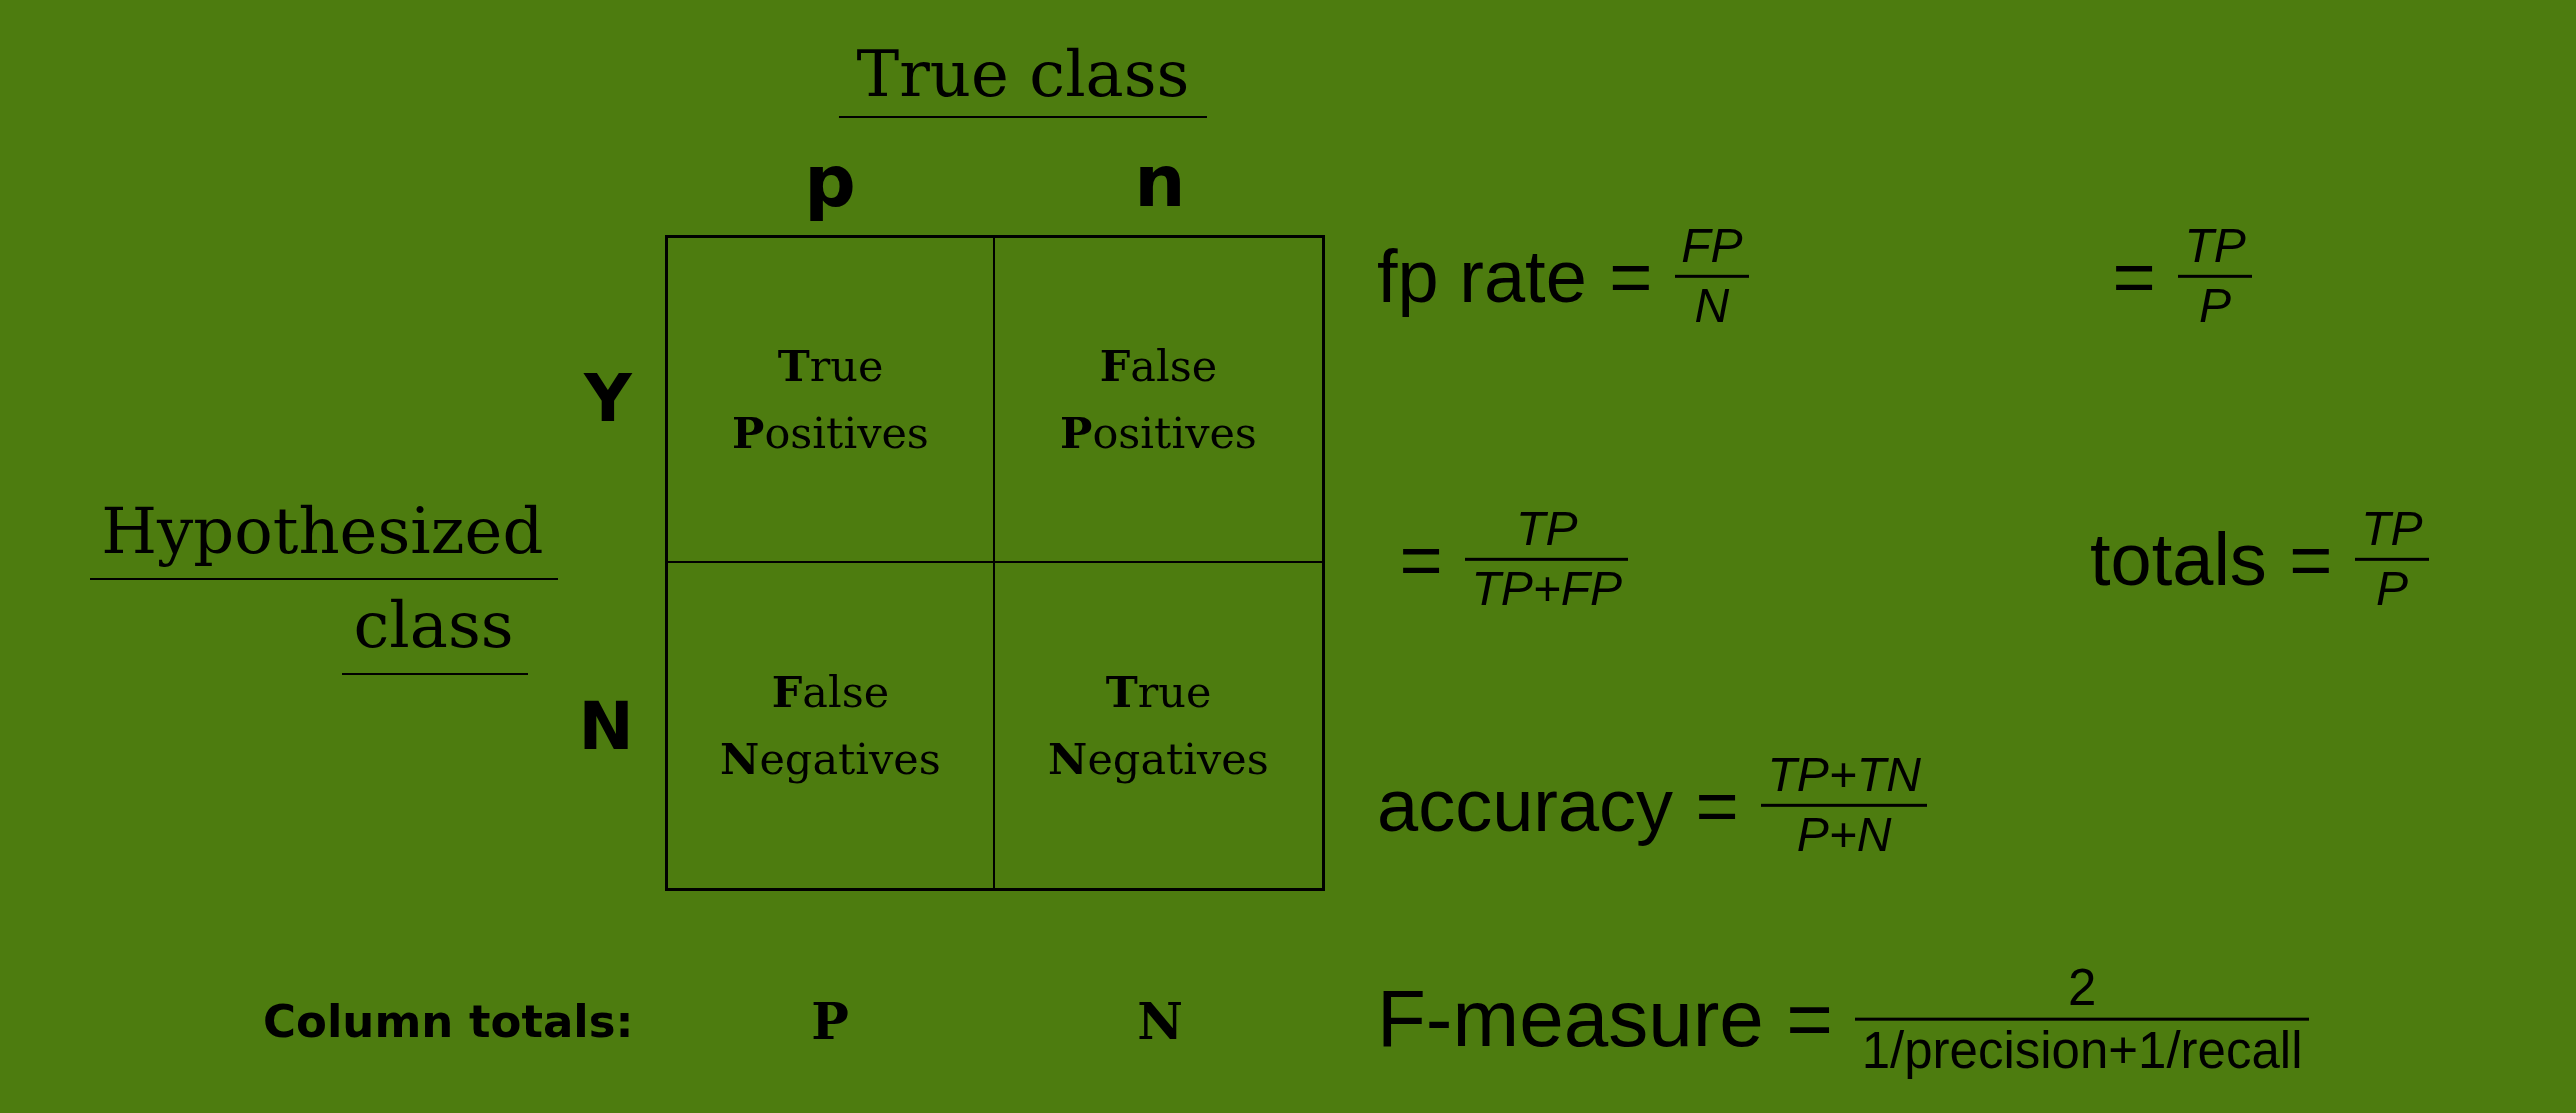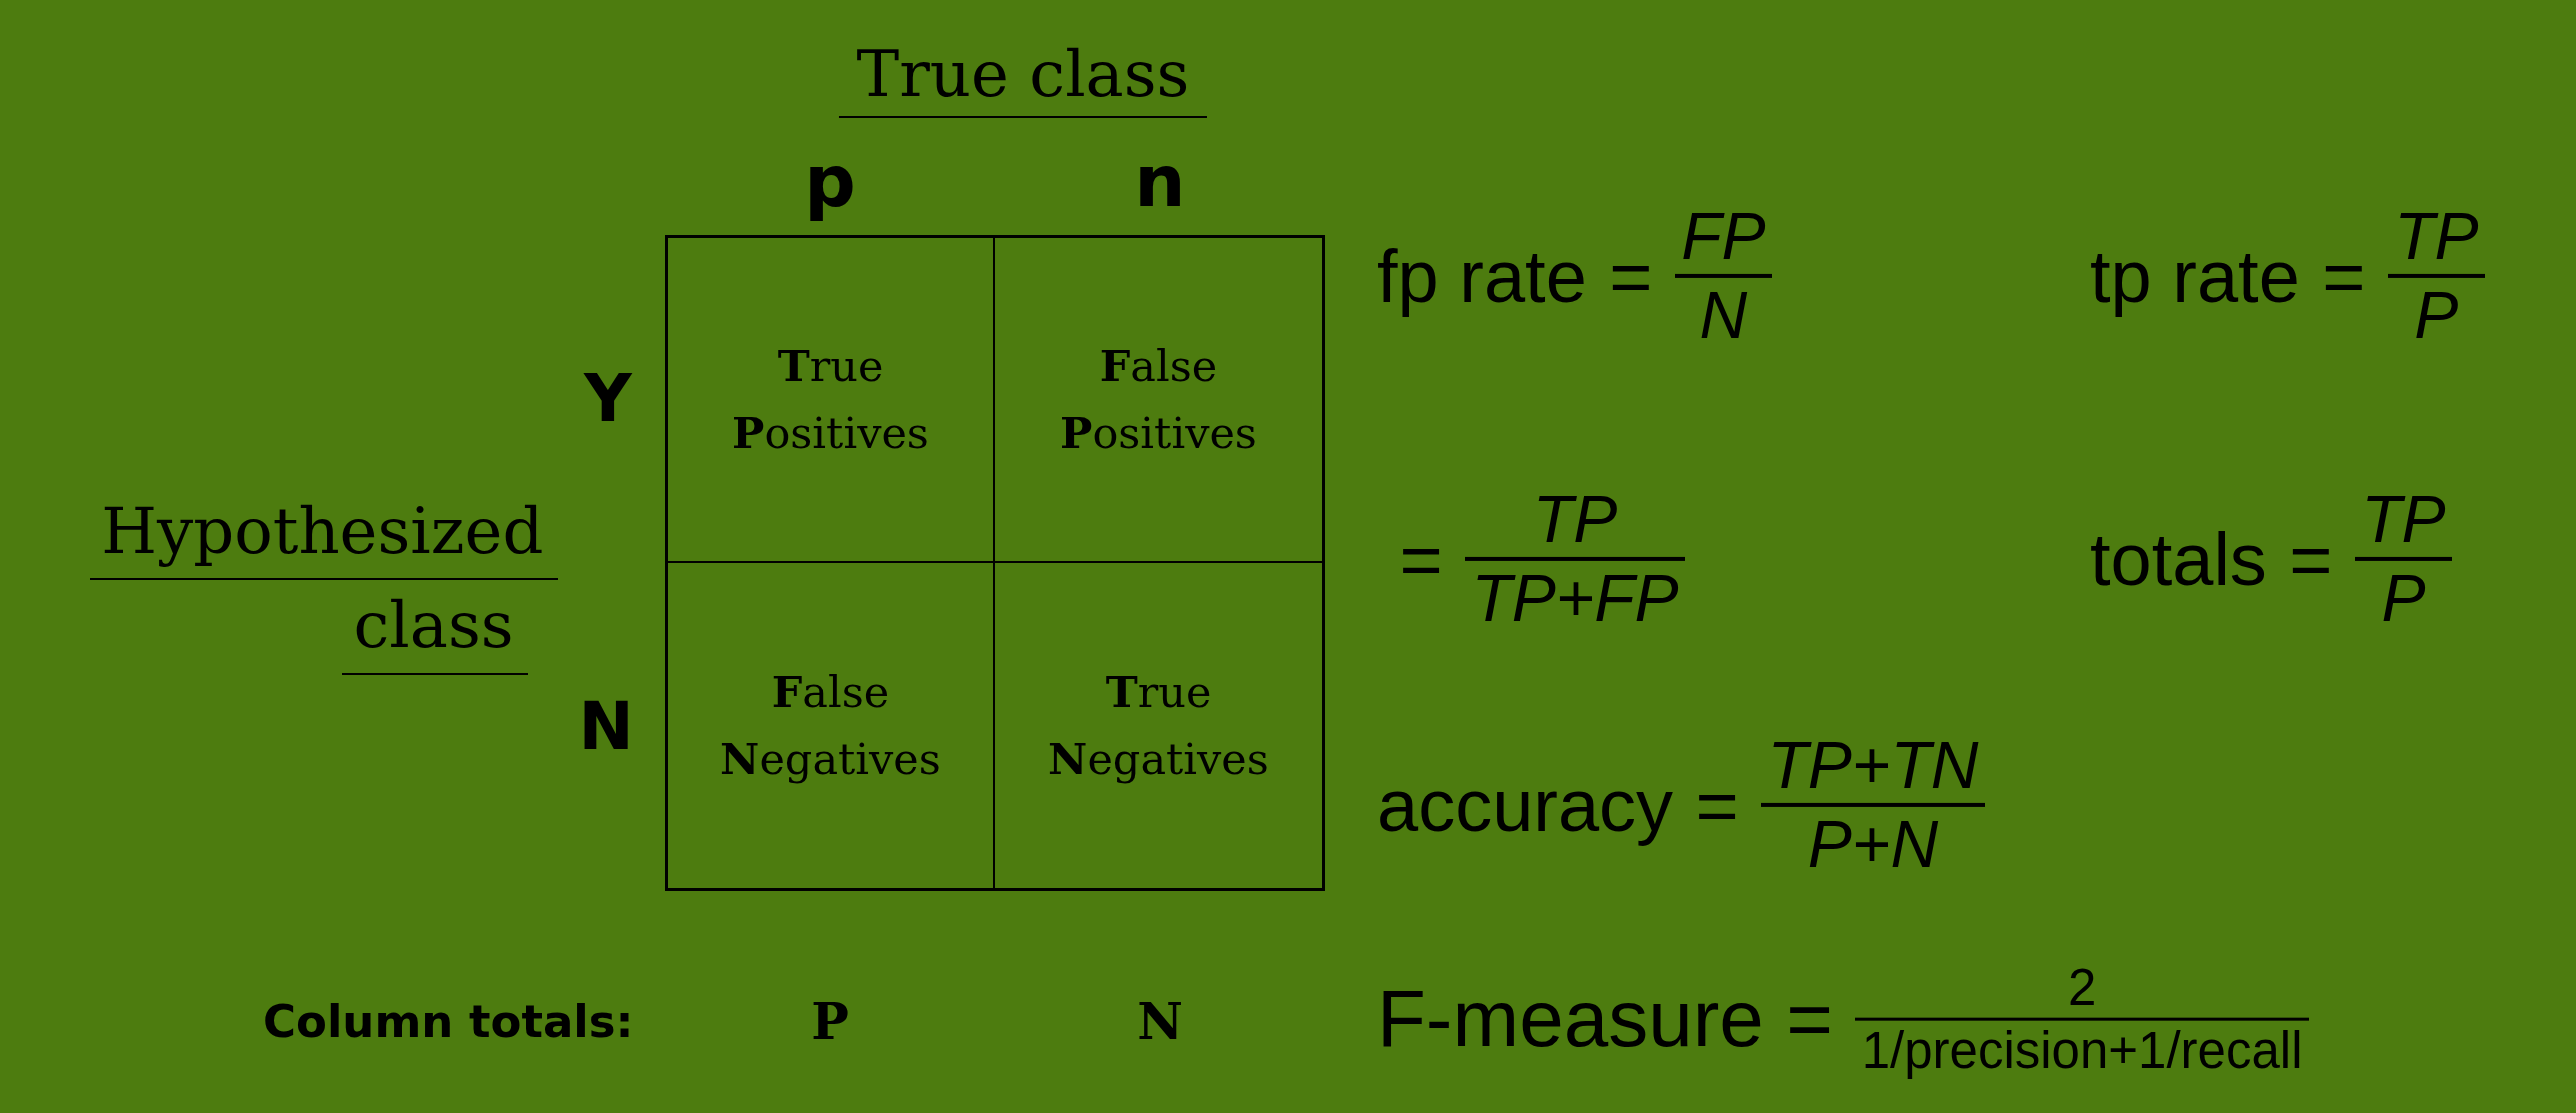--- a/index.html
+++ b/index.html
@@ -110,21 +110,21 @@
     align-items:center;
     font-family:Liberation Sans, sans-serif;
     font-size:74px;
     white-space:nowrap;
   }
   .formula .eq{margin:0 22.4px;}
   .frac{
     display:inline-flex;
     flex-direction:column;
     align-items:center;
-    font-size:66px;
+    font-size:48px;
     line-height:1.05;
   }
   .frac .num{padding:0 6.4px 3.2px 6.4px;}
   .frac .bar{width:100%;height:3.2px;background:#000;}
   .frac .den{padding:3.2px 6.4px 0 6.4px;}
   .math{font-style:italic;}
 
   .f-fprate{left:1377px; top:276px;}
   .f-tprate{left:2090px; top:276px;}
   .f-precision{left:1377px; top:559px;}
@@ -178,21 +178,20 @@
     <span>fp rate</span>
     <span class="eq">=</span>
     <span class="frac math">
       <span class="num">FP</span>
       <span class="bar"></span>
       <span class="den">N</span>
     </span>
   </div>
 
   <div class="formula f-tprate">
-    <span>tp rate</span>
     <span class="eq">=</span>
     <span class="frac math">
       <span class="num">TP</span>
       <span class="bar"></span>
       <span class="den">P</span>
     </span>
   </div>
 
   <div class="formula f-precision">
     <span class="eq">=</span>

